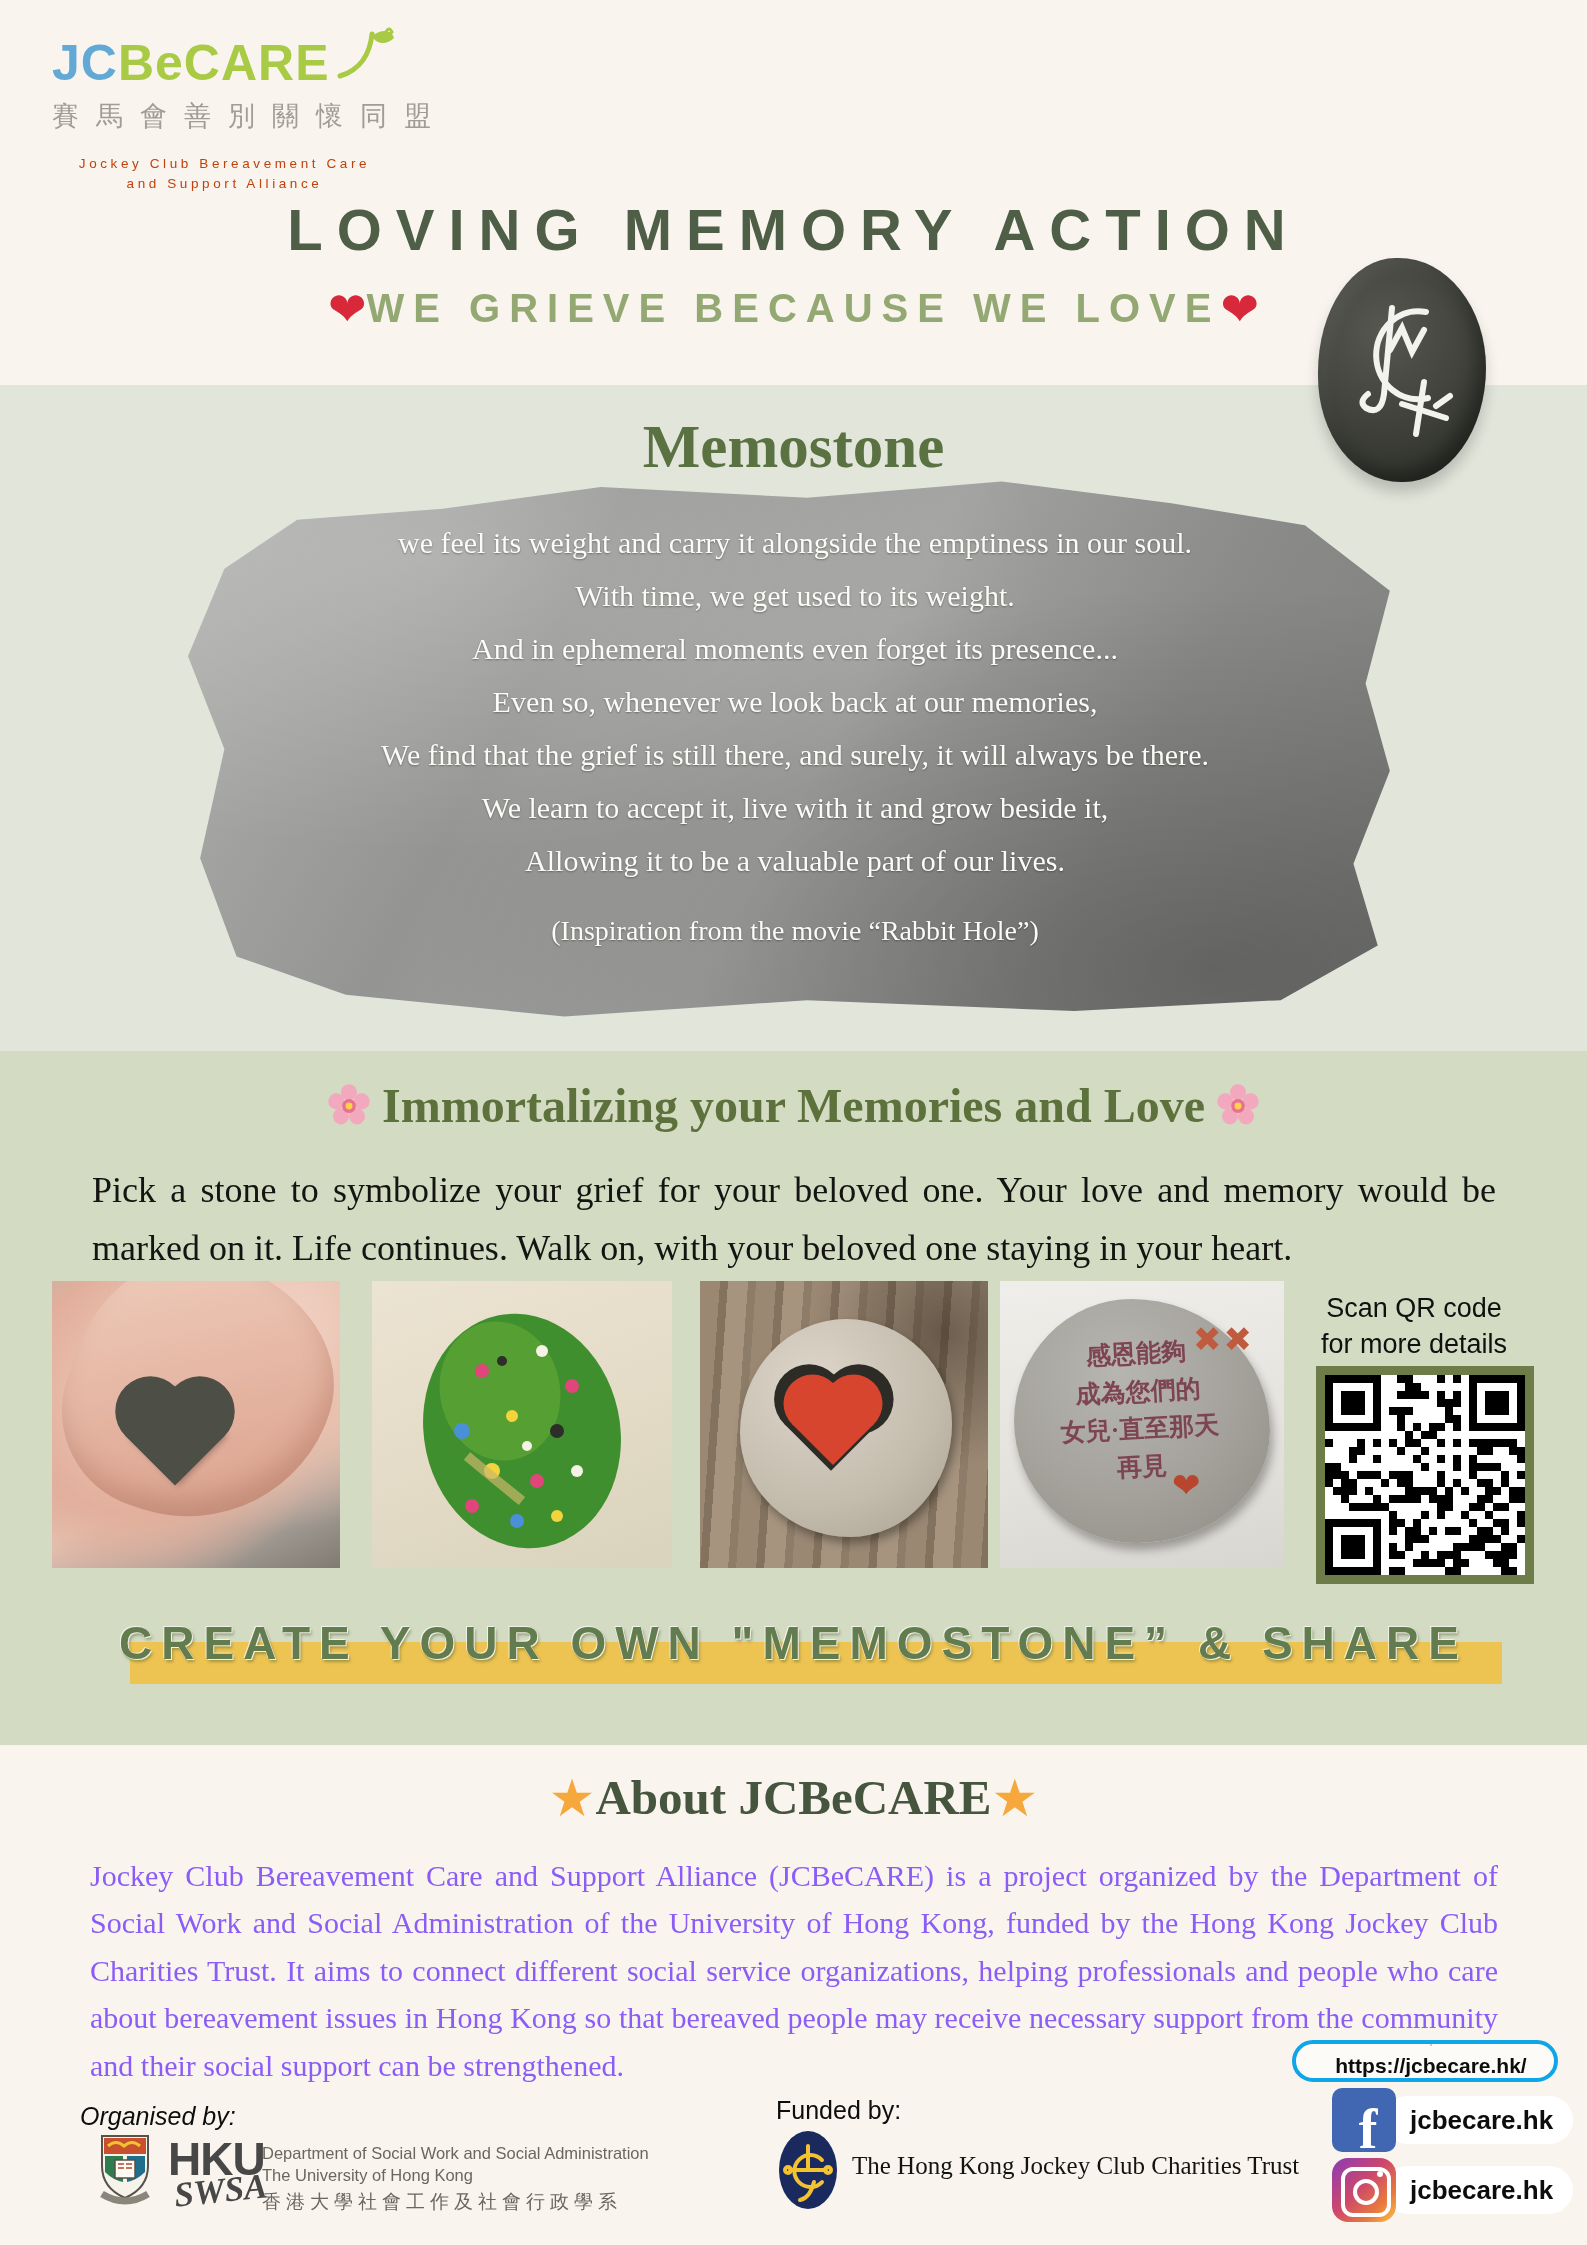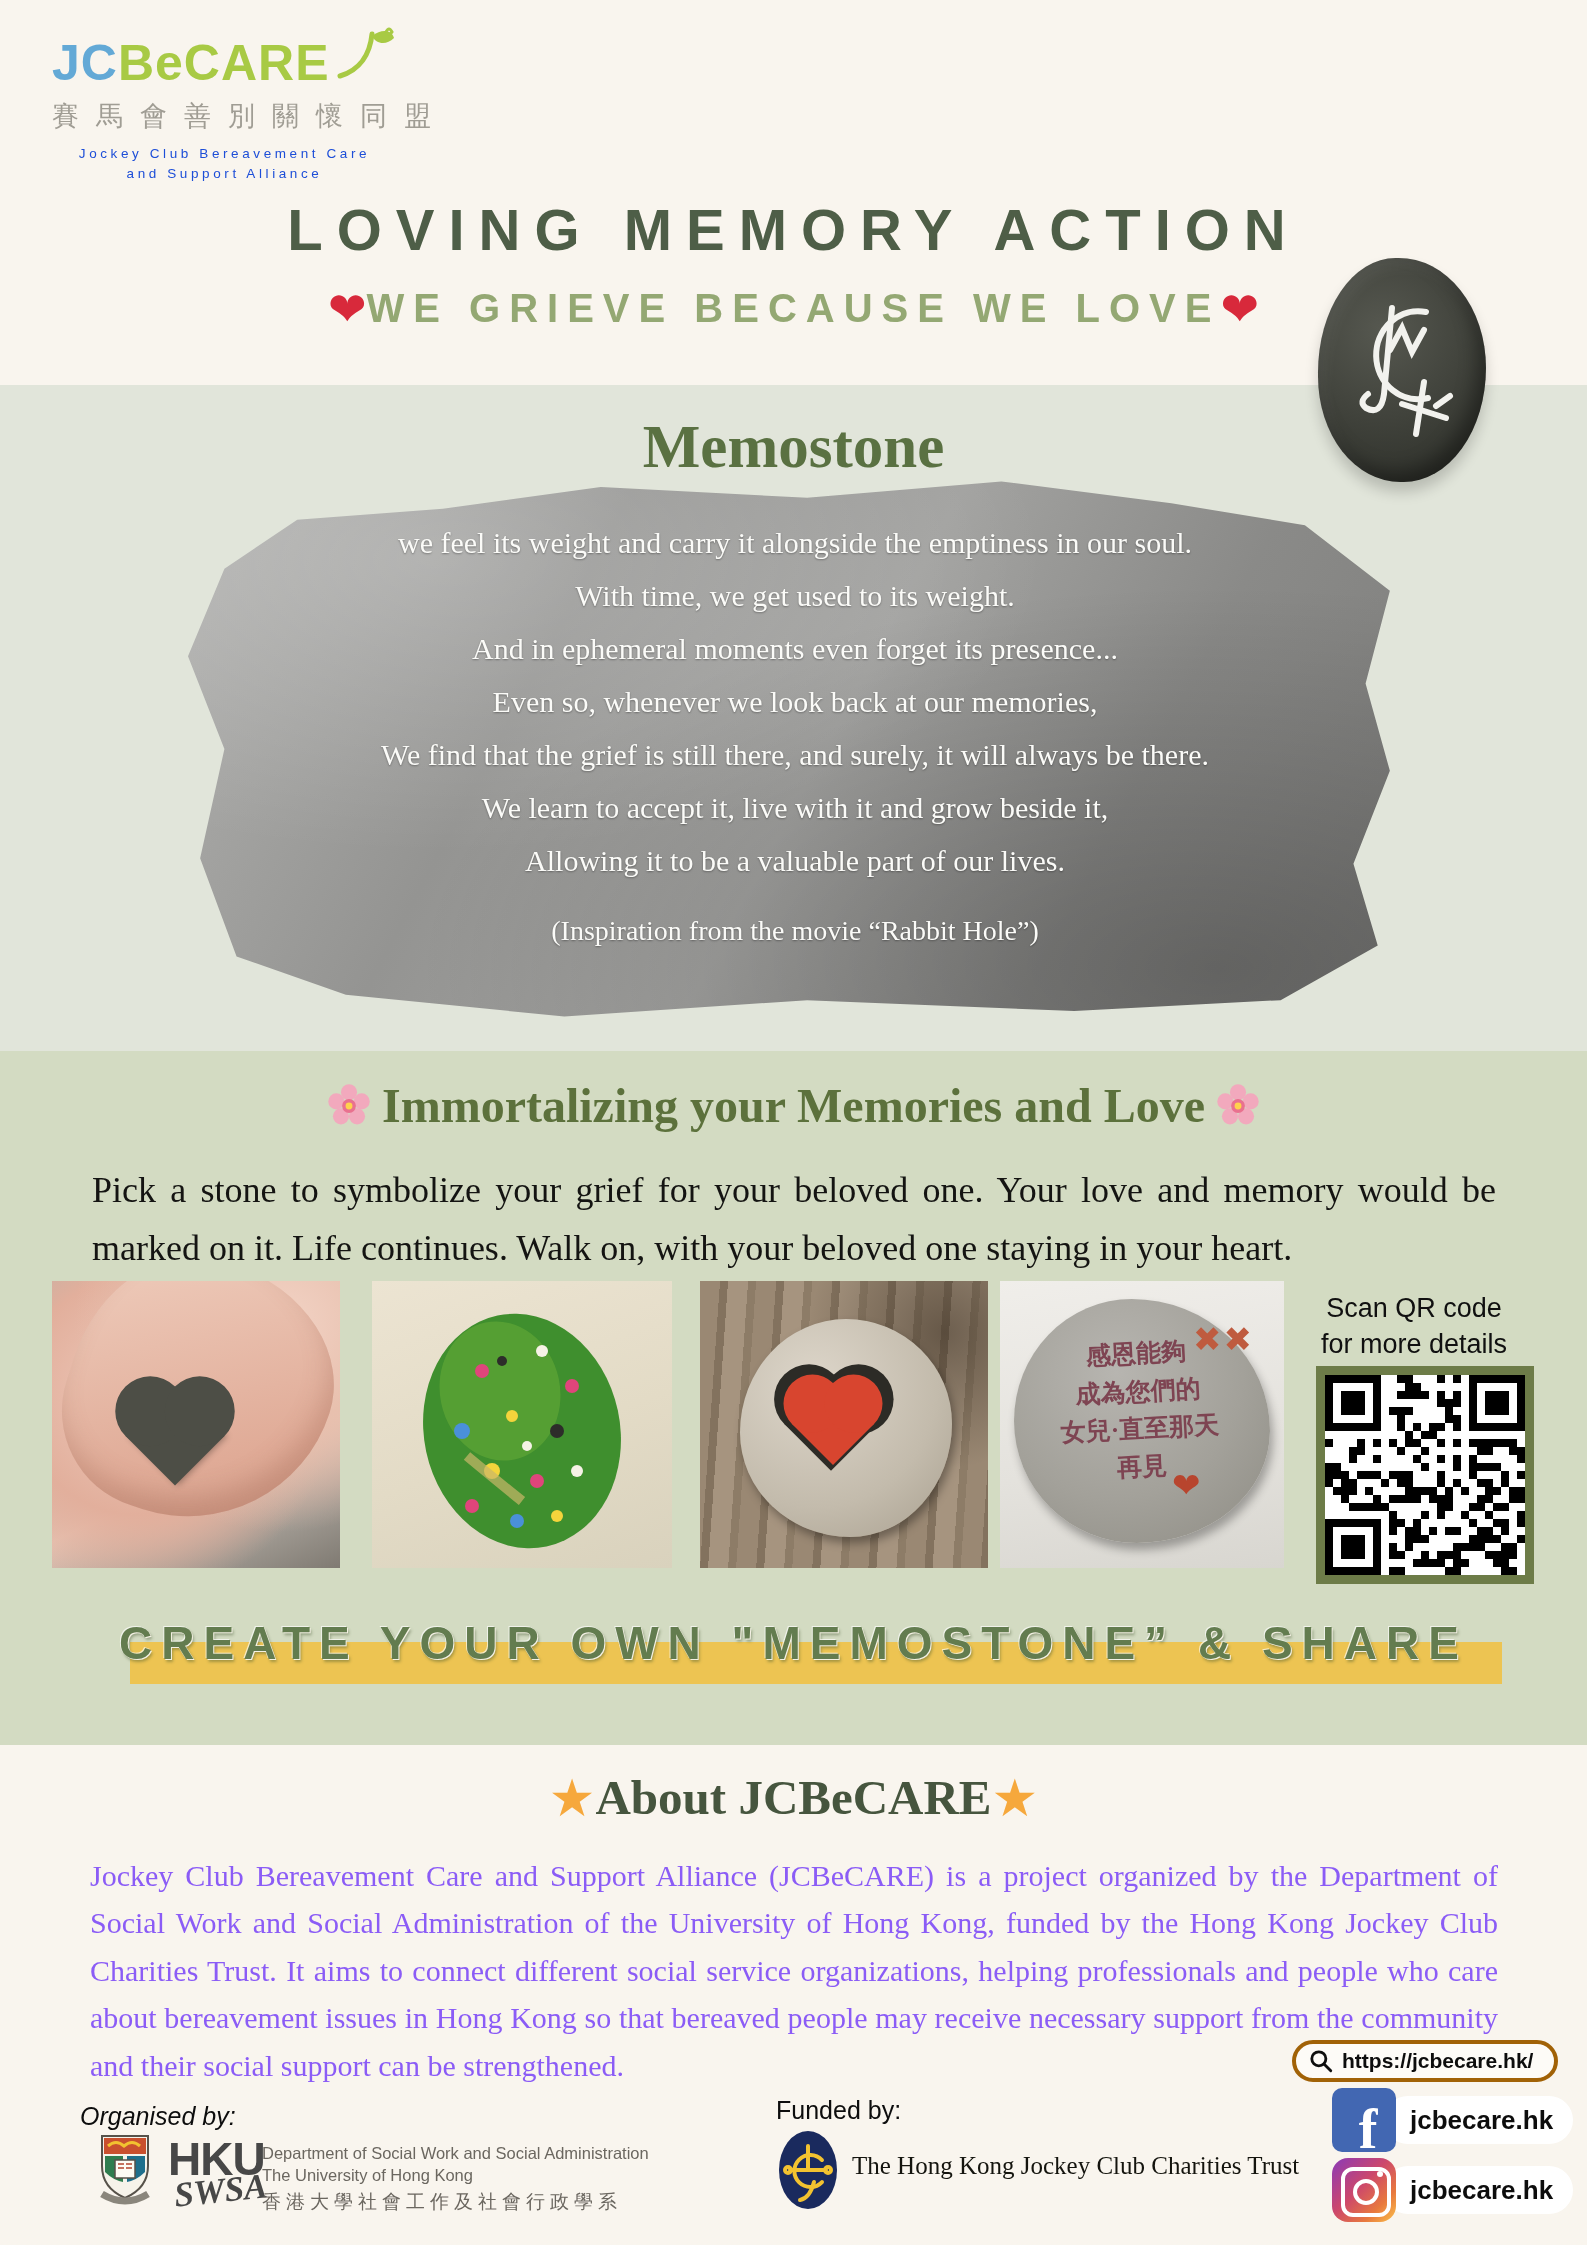--- a/index.html
+++ b/index.html
@@ -14,21 +14,21 @@
   .sec-green{left:0;top:1051px;width:1587px;height:694px;background:#d3dbc2;}
   .sec-bottom{left:0;top:1745px;width:1587px;height:500px;background:#f9f5ee;}
 
   
   .logo-block{left:52px;top:30px;width:420px;}
   .logo-word{font-family:"Liberation Sans",sans-serif;font-weight:bold;font-size:50px;letter-spacing:1px;display:flex;align-items:flex-end;}
   .logo-jc{color:#63a9d6;}
   .logo-becare{color:#a8ca44;}
   .logo-sprout{margin-left:4px;margin-top:-4px;}
   .logo-cn{font-size:27px;color:#a09d94;letter-spacing:17px;margin-top:6px;white-space:nowrap;}
-  .logo-en{font-family:"Liberation Sans",sans-serif;font-size:13.5px;color:#1d4ed8;letter-spacing:3.6px;margin-top:10px;width:345px;text-align:center;line-height:1.5;}
+  .logo-en{font-family:"Liberation Sans",sans-serif;font-size:13.5px;color:#c2410c;letter-spacing:3.6px;margin-top:20px;width:345px;text-align:center;line-height:1.5;}
 
   
   .main-title{left:0;top:196px;width:1587px;text-align:center;font-family:"Liberation Sans",sans-serif;
     font-size:58px;font-weight:600;letter-spacing:14px;color:#4e5e47;}
   .subtitle-row{left:0;top:282px;width:1587px;text-align:center;font-family:"Liberation Sans",sans-serif;
     font-size:40px;letter-spacing:9px;color:#94a873;font-weight:600;}
   .subtitle-row .heart{color:#d8293b;font-size:46px;letter-spacing:0;vertical-align:-3px;font-family:"DejaVu Sans",sans-serif;}
 
   
   .sig-stone{left:1318px;top:258px;width:168px;height:224px;
@@ -111,22 +111,22 @@
   .hku-crest{left:98px;top:2132px;}
   .hku-wordmark{left:168px;top:2140px;width:110px;font-family:"Liberation Sans",sans-serif;color:#474747;}
   .hku-wordmark .hku{font-size:46px;font-weight:bold;letter-spacing:-1px;line-height:.85;}
   .hku-wordmark .swsa{font-family:"Liberation Serif",serif;font-style:italic;font-weight:bold;font-size:35px;
       transform:rotate(-6deg);display:inline-block;margin-top:-8px;margin-left:6px;}
   .dept-block{left:262px;top:2142px;font-family:"Liberation Sans",sans-serif;color:#6b6760;font-size:16.5px;line-height:1.35;}
   .dept-cn{font-size:19px;letter-spacing:5px;margin-top:2px;}
   .hkjc-logo{left:778px;top:2130px;}
   .hkjc-text{left:852px;top:2152px;font-size:25px;color:#14140e;}
 
-  .search-pill{left:1292px;top:2040px;width:266px;height:42px;border:4px solid #a16207;border-radius:27px;
-      background:#fdfbf7;display:flex;align-items:center;gap:8px;padding-left:12px;box-sizing:border-box;}
+  .search-pill{left:1292px;top:2040px;width:266px;height:42px;border:4px solid #0ea5e9;border-radius:27px;
+      background:#fdfbf7;display:flex;align-items:center;gap:8px;padding-left:12px;box-sizing:border-box;flex-direction:column;}
   .search-pill .url{font-family:"Liberation Sans",sans-serif;font-weight:bold;font-size:21px;color:#0d0d0d;}
   .social-row{display:flex;align-items:center;}
   .fb-row{left:1332px;top:2088px;}
   .ig-row{left:1332px;top:2158px;}
   .social-pill{background:#ffffff;border-radius:26px;height:48px;display:flex;align-items:center;
       padding:0 20px 0 26px;margin-left:-12px;}
   .social-pill .handle{font-family:"Liberation Sans",sans-serif;font-weight:bold;font-size:26px;color:#0d0d0d;}
   .fb-icon{width:64px;height:64px;background:#4267b2;border-radius:10px;position:relative;z-index:2;
       display:flex;align-items:flex-end;justify-content:center;overflow:hidden;}
   .fb-icon span{color:#fff;font-family:"Liberation Serif",serif;font-weight:bold;font-size:56px;line-height:.78;margin-right:-8px;}

